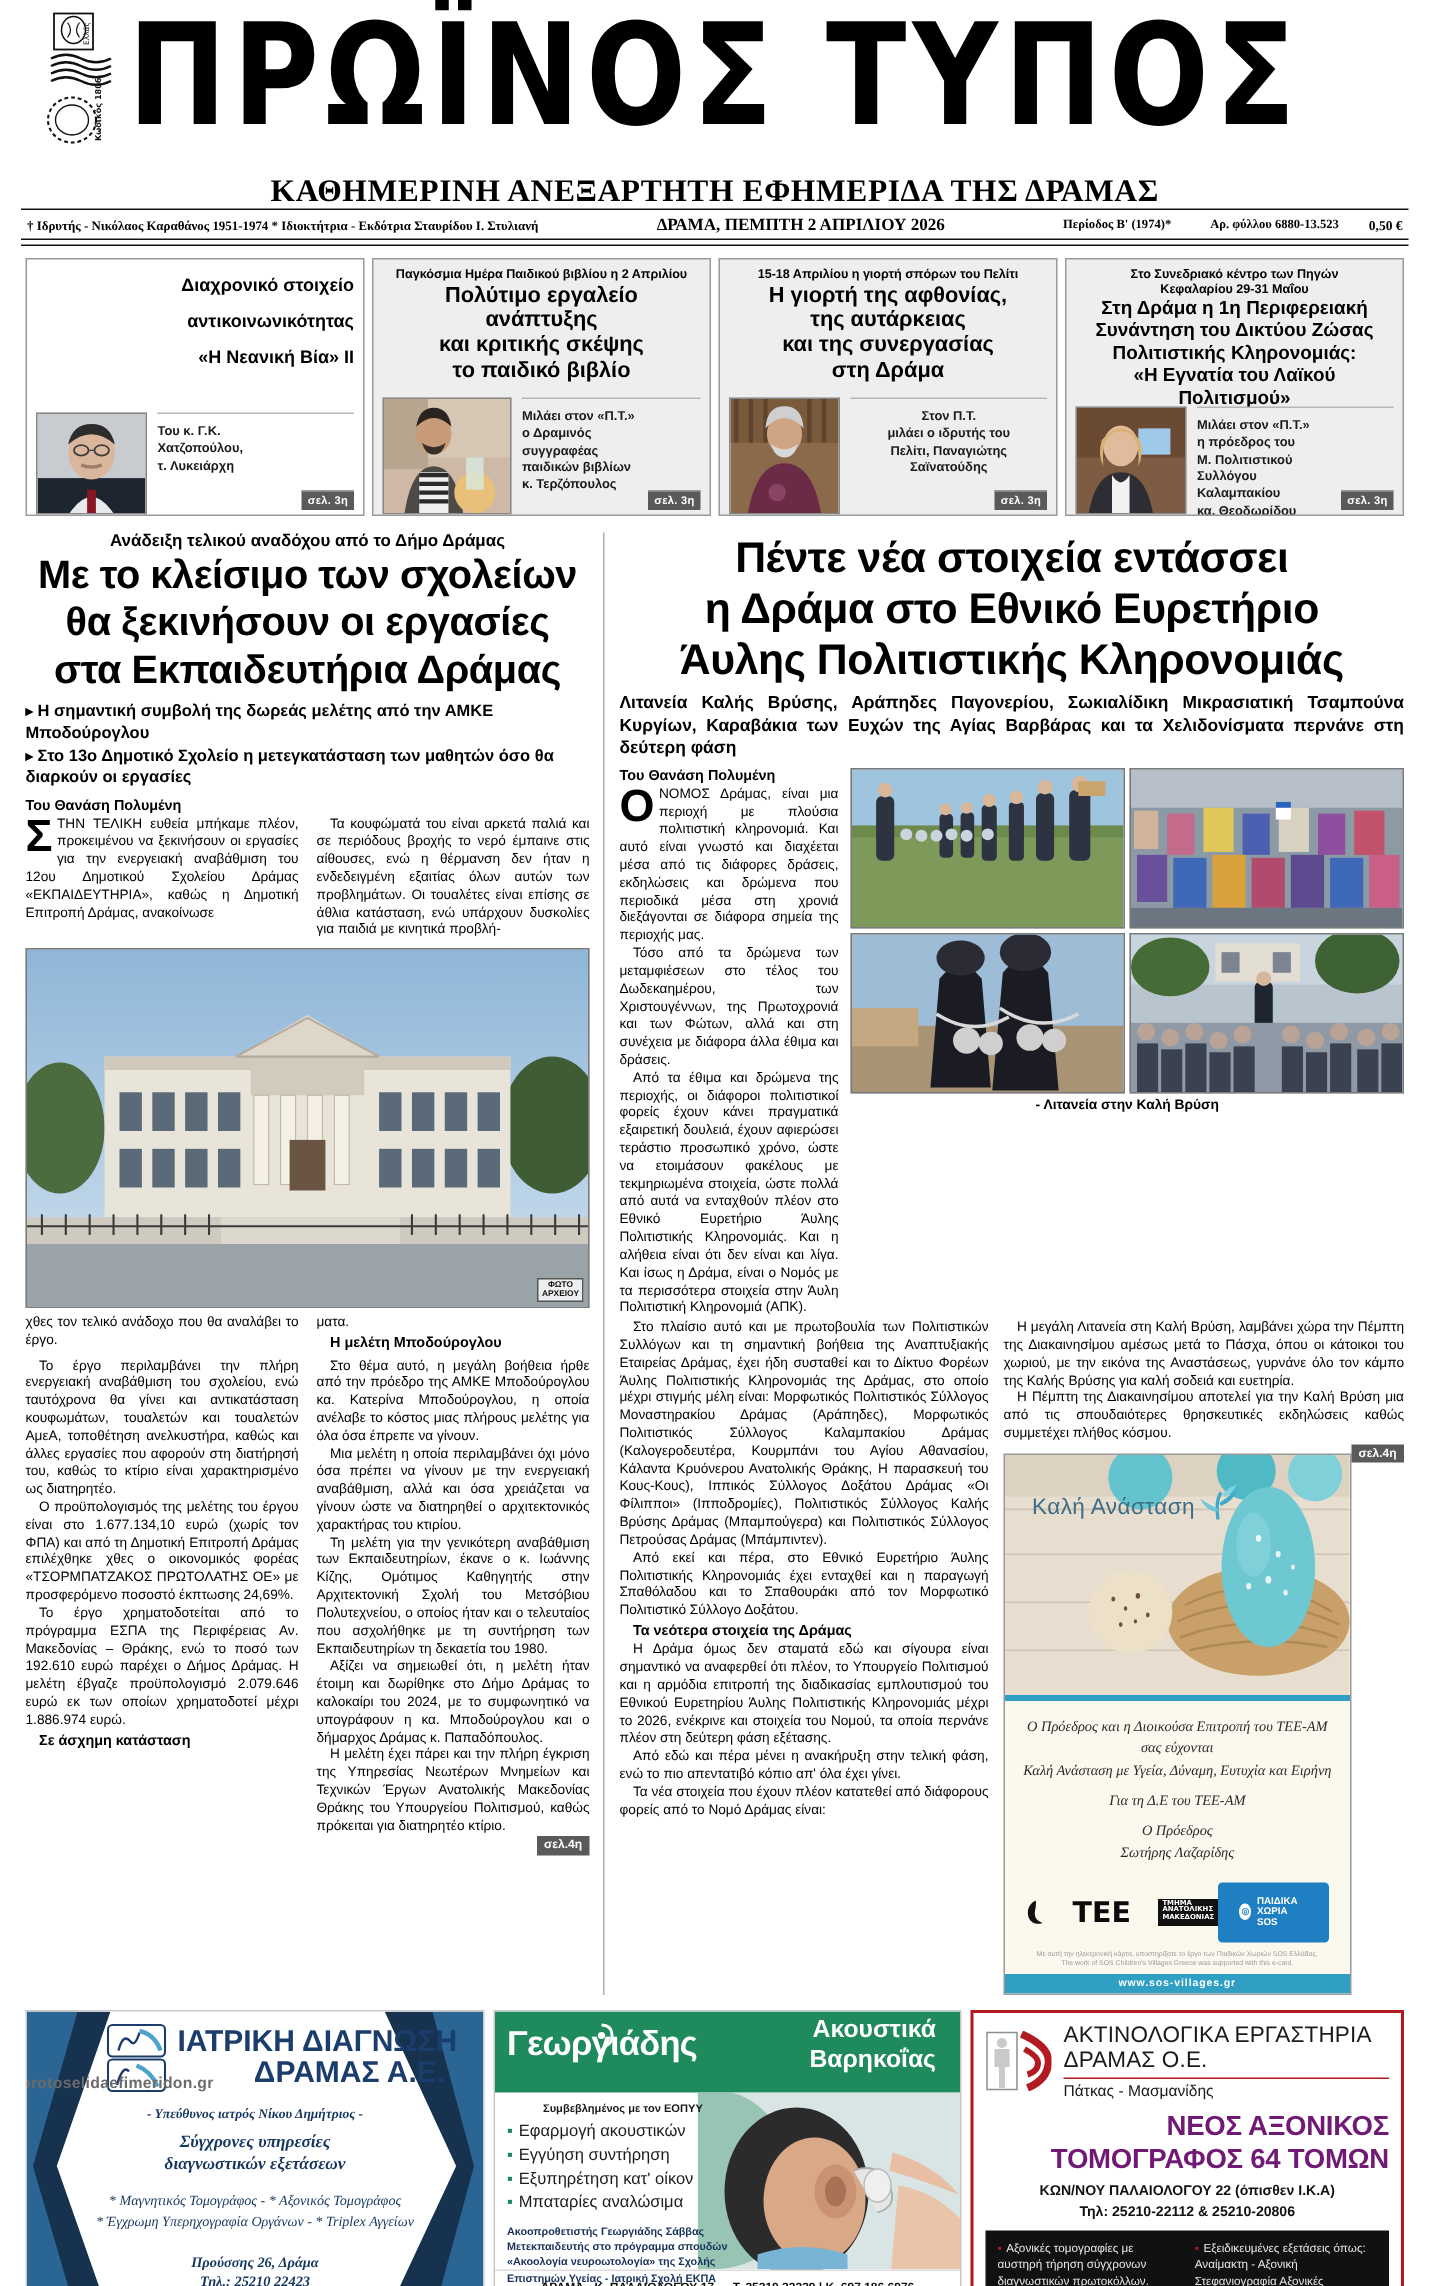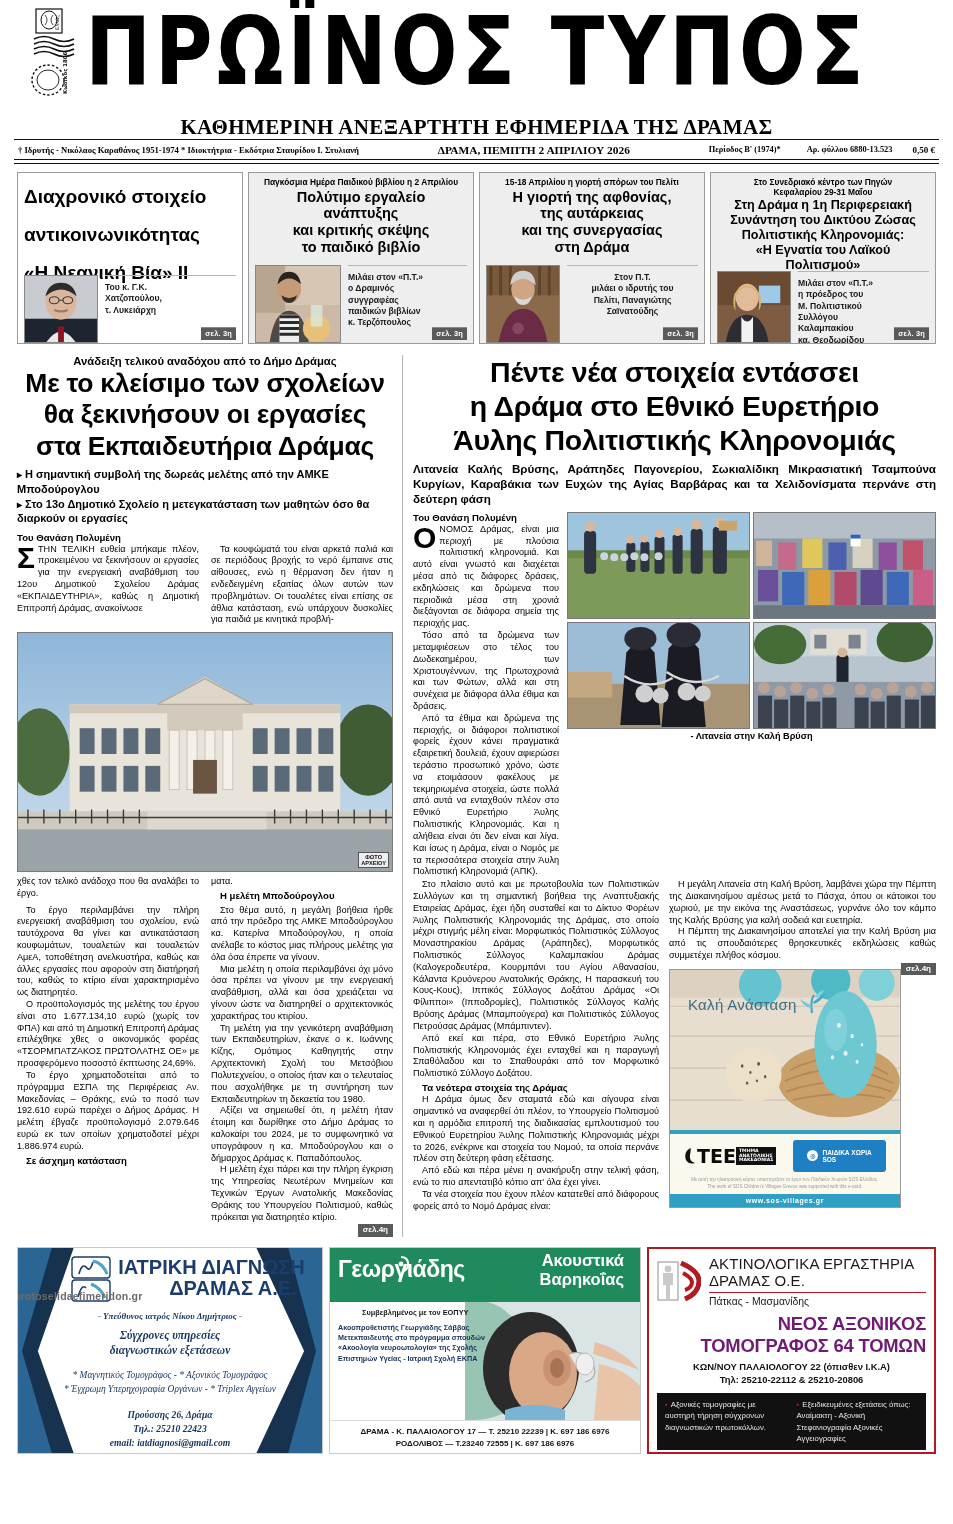--- a/index.html
+++ b/index.html
@@ -99,23 +99,23 @@
     margin-bottom: 1px;
   }
   .teaser .head {
     font-size: 14.5px;
     font-weight: 700;
     text-align: center;
     line-height: 1.16;
     color: #000;
   }
   .teaser.t1 .head {
-    font-size: 19px;
+    font-size: 12px;
     line-height: 2.0;
-    text-align: left;
+    text-align: right;
   }
   .teaser .head.sm { font-size: 12.6px; line-height: 1.18; }
   .teaser-bottom {
     position: absolute;
     left: 6px; right: 6px; bottom: 0;
     display: flex;
     gap: 7px;
     height: 78px;
   }
   .teaser.t1 .teaser-bottom { height: 68px; bottom: 0; }
@@ -305,21 +305,21 @@
     color: #2a2a2a;
   }
   .tee-body .l2 { margin-top: 6px; }
   .tee-logos {
     display: flex;
     justify-content: space-between;
     align-items: center;
     padding: 6px 14px 2px 14px;
   }
   .tee-logo-left {
-    display: flex; align-items: center; gap: 0;
+    display: flex; align-items: center; gap: 18px;
     font-weight: 700; font-size: 19px; color: #0b0b0b;
     font-family: "DejaVu Sans", sans-serif;
   }
   .tee-logo-left small { font-size: 4.6px; line-height: 1.05; font-weight:700; color:#222;}
   .sos-btn {
     background: #1e7fc2; color: #fff;
     font-size: 6.5px; font-weight: 700;
     padding: 9px 14px; border-radius: 3px;
     display:flex; align-items:center; gap:4px;
     line-height:1.1;
@@ -898,20 +898,27 @@
               </svg>
               <div class="tee-greet">Καλή Ανάσταση</div>
               <svg style="position:absolute;left:128px;top:20px;width:28px;height:24px;" viewBox="0 0 28 24">
                 <path d="M14 23 q-2 -12 2 -18" stroke="#3fa9c9" stroke-width="2.2" fill="none"></path>
                 <path d="M15 12 q8 -6 12 -9 q-3 8 -11 11z" fill="#3fa9c9"></path>
                 <path d="M14 16 q-8 -4 -12 -7 q4 8 11 9z" fill="#6cc6dc"></path>
                 <path d="M17 6 q5 -5 9 -6 q-2 6 -8 8z" fill="#7fd2e4"></path>
               </svg>
             </div>
             <div class="tee-bar"></div>
+            <div class="tee-body">
+              <div>Ο Πρόεδρος και η Διοικούσα Επιτροπή του ΤΕΕ-ΑΜ σας εύχονται</div>
+              <div>Καλή Ανάσταση με Υγεία, Δύναμη, Ευτυχία και Ειρήνη</div>
+              <div class="l2">Για τη Δ.Ε του ΤΕΕ-ΑΜ</div>
+              <div class="l2">Ο Πρόεδρος</div>
+              <div>Σωτήρης Λαζαρίδης</div>
+            </div>
             <div class="tee-logos">
               <div class="tee-logo-left">
                 <svg width="13" height="16" viewBox="0 0 13 16">
                     <path d="M6.5 0 C2 2 0 7 2 12 q3 5 9 3 q-6 -2 -5 -8 q1 -5 0.5 -7z" fill="#111"></path>
                   </svg>
                 <span>ΤΕΕ</span>
                 <small style="white-space:pre-line;background:#111;color:#fff;padding:2px 3px;">ΤΜΗΜΑ
 ΑΝΑΤΟΛΙΚΗΣ
 ΜΑΚΕΔΟΝΙΑΣ</small>
               </div>
@@ -998,20 +1005,26 @@
             <ellipse cx="92" cy="66" rx="7" ry="10" fill="#a87355"></ellipse>
             <path d="M104 52 q16 -6 24 10 q6 14 -8 18" fill="#e6e6e6" stroke="#a9a9a9" stroke-width="1.2"></path>
             <ellipse cx="120" cy="62" rx="9" ry="11" fill="#efefef" stroke="#bbb" stroke-width="1"></ellipse>
             <path d="M130 40 q28 8 44 28 q-20 -8 -46 -16z" fill="#e8bfa4"></path>
             <path d="M134 62 q24 4 41 22 l0 34 l-46 0z" fill="#eac4a8"></path>
             <path d="M40 108 q30 -10 60 0 l0 10 l-60 0z" fill="#79b4d4"></path>
           </svg>
         </div>
         <div class="ad2-ins">
           <div class="ad2-eopyy">Συμβεβλημένος με τον ΕΟΠΥΥ</div>
+          <ul class="ad2-ul">
+            <li>Εφαρμογή ακουστικών</li>
+            <li>Εγγύηση συντήρηση</li>
+            <li>Εξυπηρέτηση κατ' οίκον</li>
+            <li>Μπαταρίες αναλώσιμα</li>
+          </ul>
           <div class="ad2-fine">
             <div>Ακοοπροθετιστής Γεωργιάδης Σάββας</div>
             <div>Μετεκπαιδευτής στο πρόγραμμα σπουδών</div>
             <div>«Ακοολογία νευροωτολογία» της Σχολής</div>
             <div>Επιστημών Υγείας - Ιατρική Σχολή ΕΚΠΑ</div>
           </div>
         </div>
       </div>
       <div class="ad2-foot">
         <div>ΔΡΑΜΑ - Κ. ΠΑΛΑΙΟΛΟΓΟΥ 17 — Τ. 25210 22239 | Κ. 697 186 6976</div>

